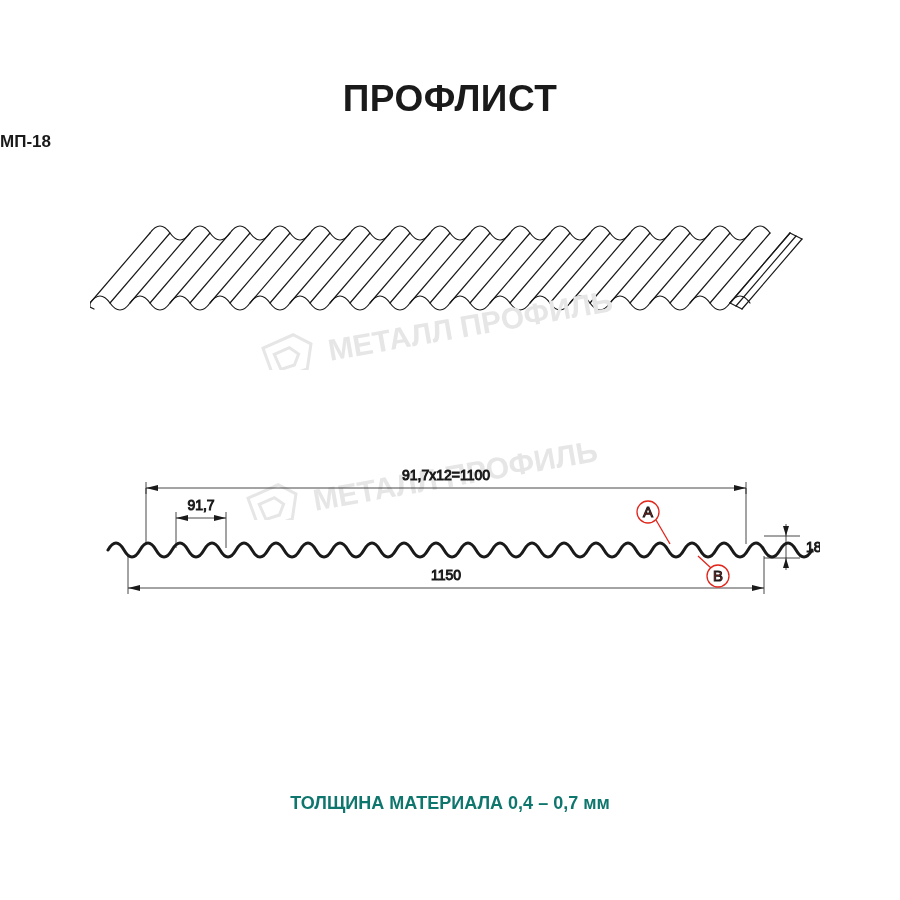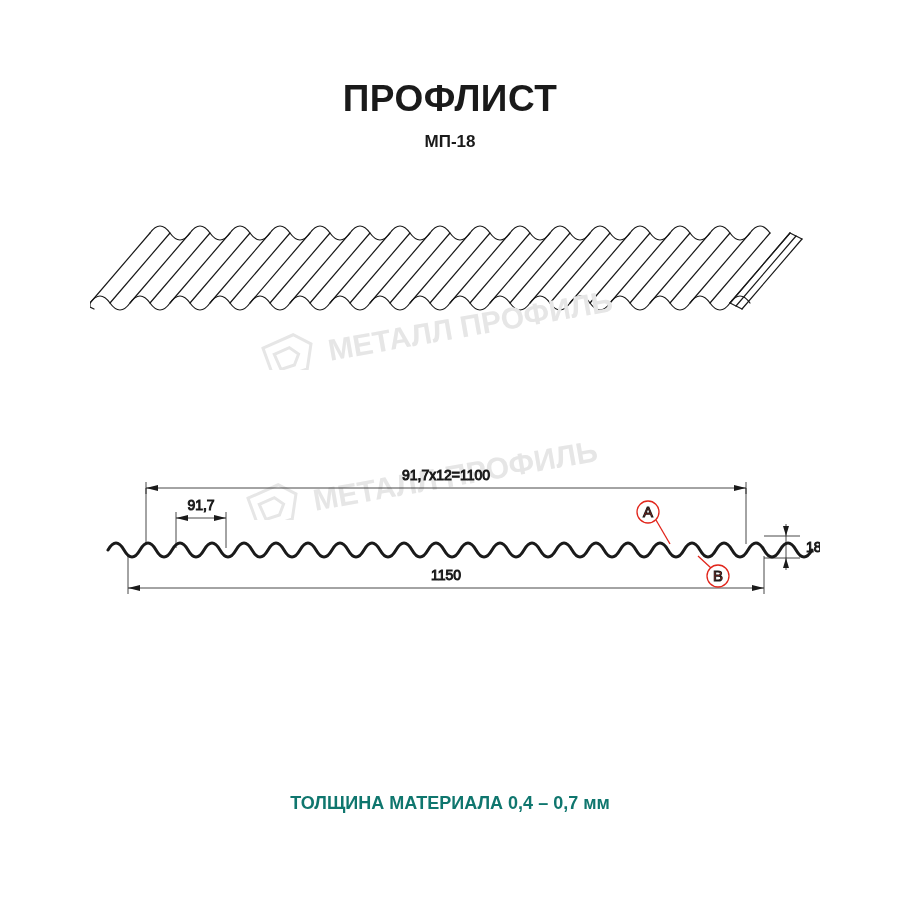--- a/index.html
+++ b/index.html
@@ -29,21 +29,20 @@
     font-size: 37px;
     font-weight: bold;
     letter-spacing: 0.5px;
     color: #1a1a1a;
   }
   .subtitle {
     position: absolute;
     top: 132px;
     left: 0;
     width: 900px;
-    text-align: center;
     font-size: 17px;
     font-weight: bold;
     color: #1a1a1a;
   }
   .footer-note {
     position: absolute;
     top: 793px;
     left: 0;
     width: 900px;
     text-align: center;

